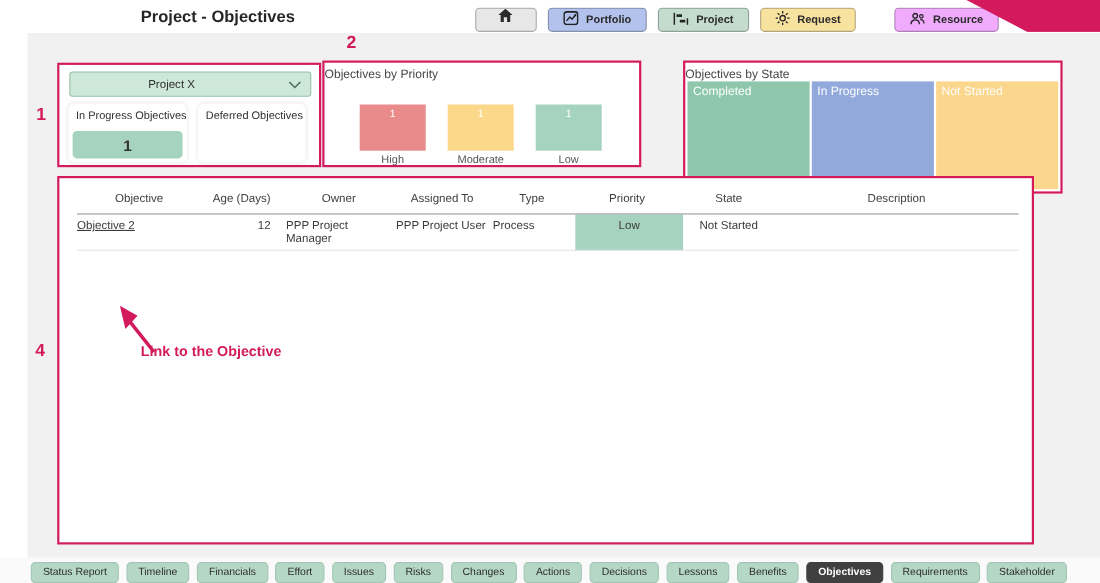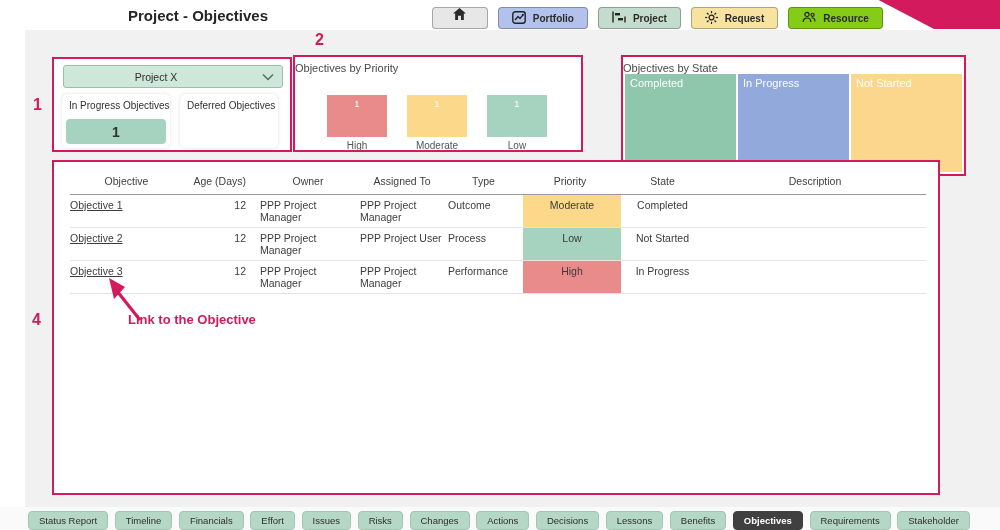--- a/index.html
+++ b/index.html
@@ -10,21 +10,21 @@
   .header { position:absolute; left:0; top:0; width:848px; height:30px; background:#ffffff; }
   .page-title { position:absolute; left:128px; top:7px; font-size:15px; font-weight:bold; color:#252525; }
   .nav { position:absolute; left:432px; top:7px; display:flex; gap:10px; }
   .nav-btn { display:flex; align-items:center; gap:7px; height:22px; padding:0 13px; border-radius:4px;
              font-size:10px; font-weight:bold; color:#2b2b2b; border:1px solid rgba(0,0,0,0.28); cursor:pointer; }
   .nav-btn svg { flex:0 0 auto; }
   .nav-home     { background:#e7e7e7;flex-direction:column; }
   .nav-portfolio{ background:#b2c2ec; }
   .nav-project  { background:#c4dccd; }
   .nav-request  { background:#f8e2a0; }
-  .nav-resource { background:#84cc16; }
+  .nav-resource { background:#f0abfc;margin-left:25px; }
   .corner-banner { position:absolute; left:868px; top:0; width:132px; height:29px; background:#d21a5c;
                    clip-path:polygon(8% 0, 100% 0, 100% 100%, 50% 100%); }
 
   
   .main { position:absolute; left:25px; top:30px; width:975px; height:477px; background:#f1f1f1; }
 
   .panel { position:absolute; background:#ffffff; border:2px solid #d21a5c; }
   .marker { position:absolute; font-size:16px; font-weight:bold; color:#d21a5c; }
 
   
@@ -235,47 +235,27 @@
           <th>Owner</th>
           <th>Assigned To</th>
           <th>Type</th>
           <th style="text-align:center">Priority</th>
           <th class="col-state">State</th>
           <th>Description</th>
         </tr>
       </thead>
       <tbody>
         <tr>
-          <td><span class="obj-link">Objective 1</span></td>
-          <td class="col-age">12</td>
-          <td>PPP Project Manager</td>
-          <td>PPP Project Manager</td>
-          <td>Outcome</td>
-          <td class="priority-cell" style="background-color: rgb(251, 216, 138);">Moderate</td>
-          <td class="col-state">Completed</td>
-          <td></td>
-        </tr>
-        <tr>
           <td><span class="obj-link">Objective 2</span></td>
           <td class="col-age">12</td>
           <td>PPP Project Manager</td>
           <td>PPP Project User</td>
           <td>Process</td>
           <td class="priority-cell" style="background-color: rgb(165, 211, 191);">Low</td>
           <td class="col-state">Not Started</td>
-          <td></td>
-        </tr>
-        <tr>
-          <td><span class="obj-link">Objective 3</span></td>
-          <td class="col-age">12</td>
-          <td>PPP Project Manager</td>
-          <td>PPP Project Manager</td>
-          <td>Performance</td>
-          <td class="priority-cell" style="background-color: rgb(234, 139, 139);">High</td>
-          <td class="col-state">In Progress</td>
           <td></td>
         </tr>
       </tbody>
     </table>
   </div>
 
   <svg class="note-arrow" width="50" height="48" viewBox="0 0 50 48">
     <line x1="40" y1="44" x2="17" y2="15" stroke="#d21a5c" stroke-width="3.2"></line>
     <polygon points="9,2 25,11 14,23" fill="#d21a5c"></polygon>
   </svg>

